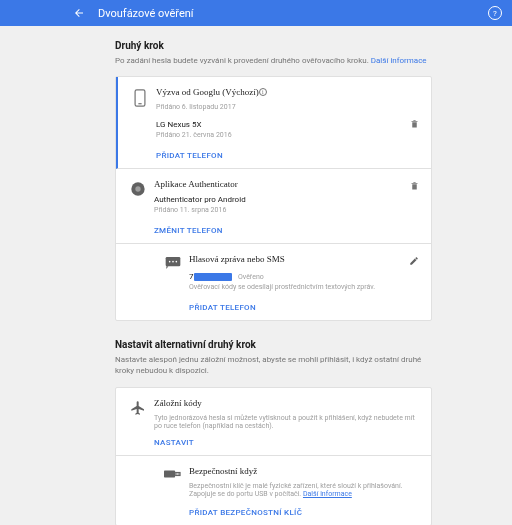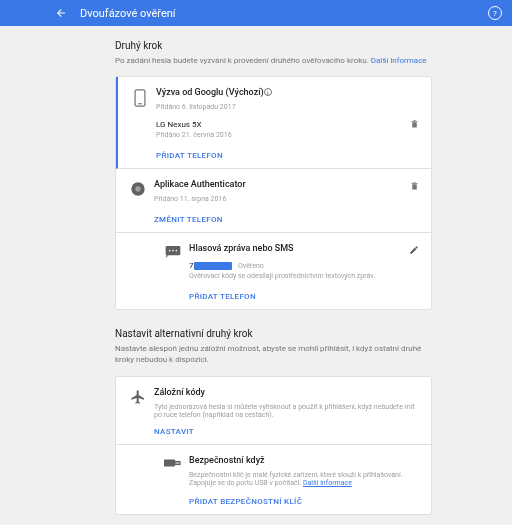--- a/index.html
+++ b/index.html
@@ -11,21 +11,21 @@
     overflow: hidden;
     font-size: 10px;
     color: #212121;
   }
   .header {
     background: #3b78e7;
     color: #fff;
     height: 26px;
     display: flex;
     align-items: center;
-    padding: 0 10px 0 54px;
+    padding: 0 10px 0 72px;
     position: relative;
   }
   .header-back {
     width: 14px; height: 14px;
     display: flex; align-items: center; justify-content: center;
     margin-right: 12px;
     cursor: pointer;
   }
   .header-title { font-size: 11px; font-weight: 400; }
   .header-help {
@@ -35,20 +35,21 @@
     display: flex; align-items: center; justify-content: center;
     font-size: 8px; cursor: pointer;
   }
   .page {
     padding: 14px 80px 0 115px;
   }
   .section-title {
     font-size: 10px;
     color: #212121;
     margin-bottom: 4px;
+    font-weight: bold;
   }
   .section-desc {
     font-size: 8px;
     color: #757575;
     line-height: 1.4;
     margin-bottom: 10px;
   }
   .section-desc a { color: #3b78e7; text-decoration: none; }
   .card {
     background: #fff;
@@ -75,20 +76,21 @@
     flex: 1;
     margin-left: 6px;
   }
   .step-head {
     font-size: 9px;
     font-weight: 500;
     color: #212121;
     margin-bottom: 6px;
     display: flex;
     align-items: center;
+    font-family: Liberation Serif, serif;
   }
   .info-icon {
     width: 8px; height: 8px; border: 1px solid #757575; border-radius: 50%;
     display: inline-flex; align-items: center; justify-content: center;
     font-size: 6px; color: #757575;
   }
   .device-line {
     font-size: 8px; color: #212121; margin-bottom: 2px;
     display: flex; justify-content: space-between; align-items: center;
   }
@@ -173,20 +175,23 @@
 
     <div class="step">
       <div class="step-icon">
         <svg width="16" height="16" viewBox="0 0 24 24">
             <circle cx="12" cy="12" r="10" fill="#616161"></circle>
             <circle cx="12" cy="12" r="4" fill="#9e9e9e"></circle>
           </svg>
       </div>
       <div class="step-body">
         <div class="step-head">Aplikace Authenticator</div>
+        <div class="device-line">
+          <span>Authenticator pro Android</span>
+        </div>
         <div class="sub-line">Přidáno 11. srpna 2016</div>
         <span class="step-action">ZMĚNIT TELEFON</span>
       </div>
       <span class="trash right-action">
         <svg width="9" height="10" viewBox="0 0 24 24" fill="#757575">
             <path d="M6 7h12v14H6zM4 4h16v2H4zM9 2h6v2H9z"></path>
           </svg>
       </span>
     </div>
 

